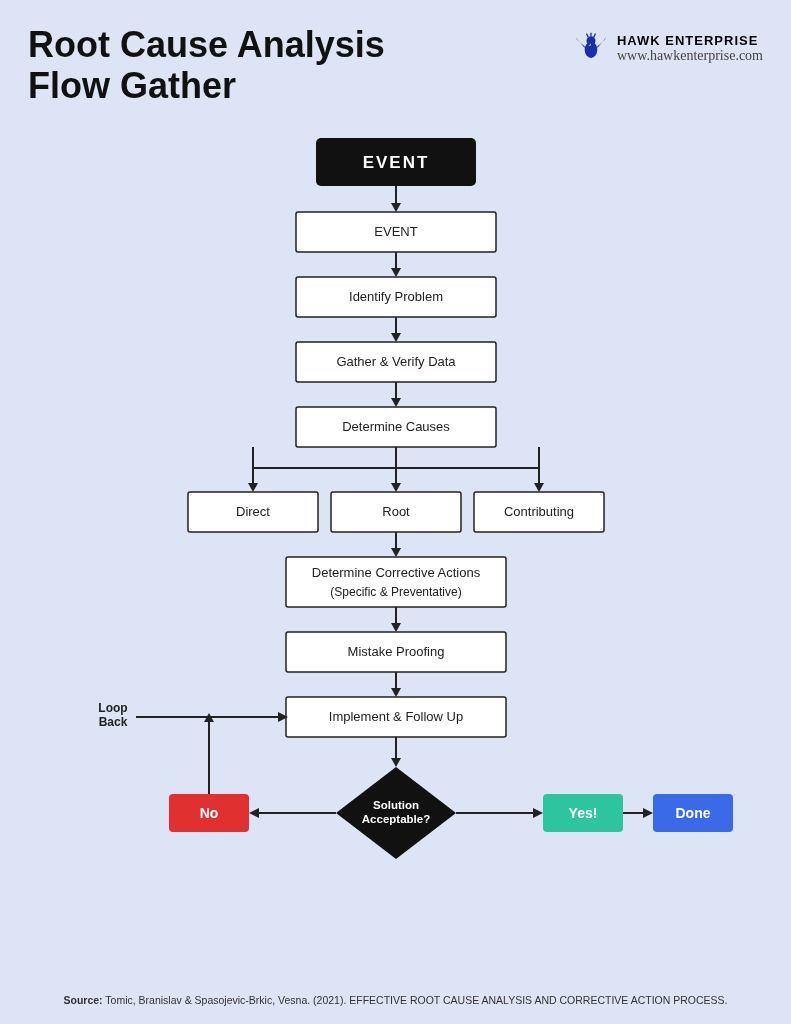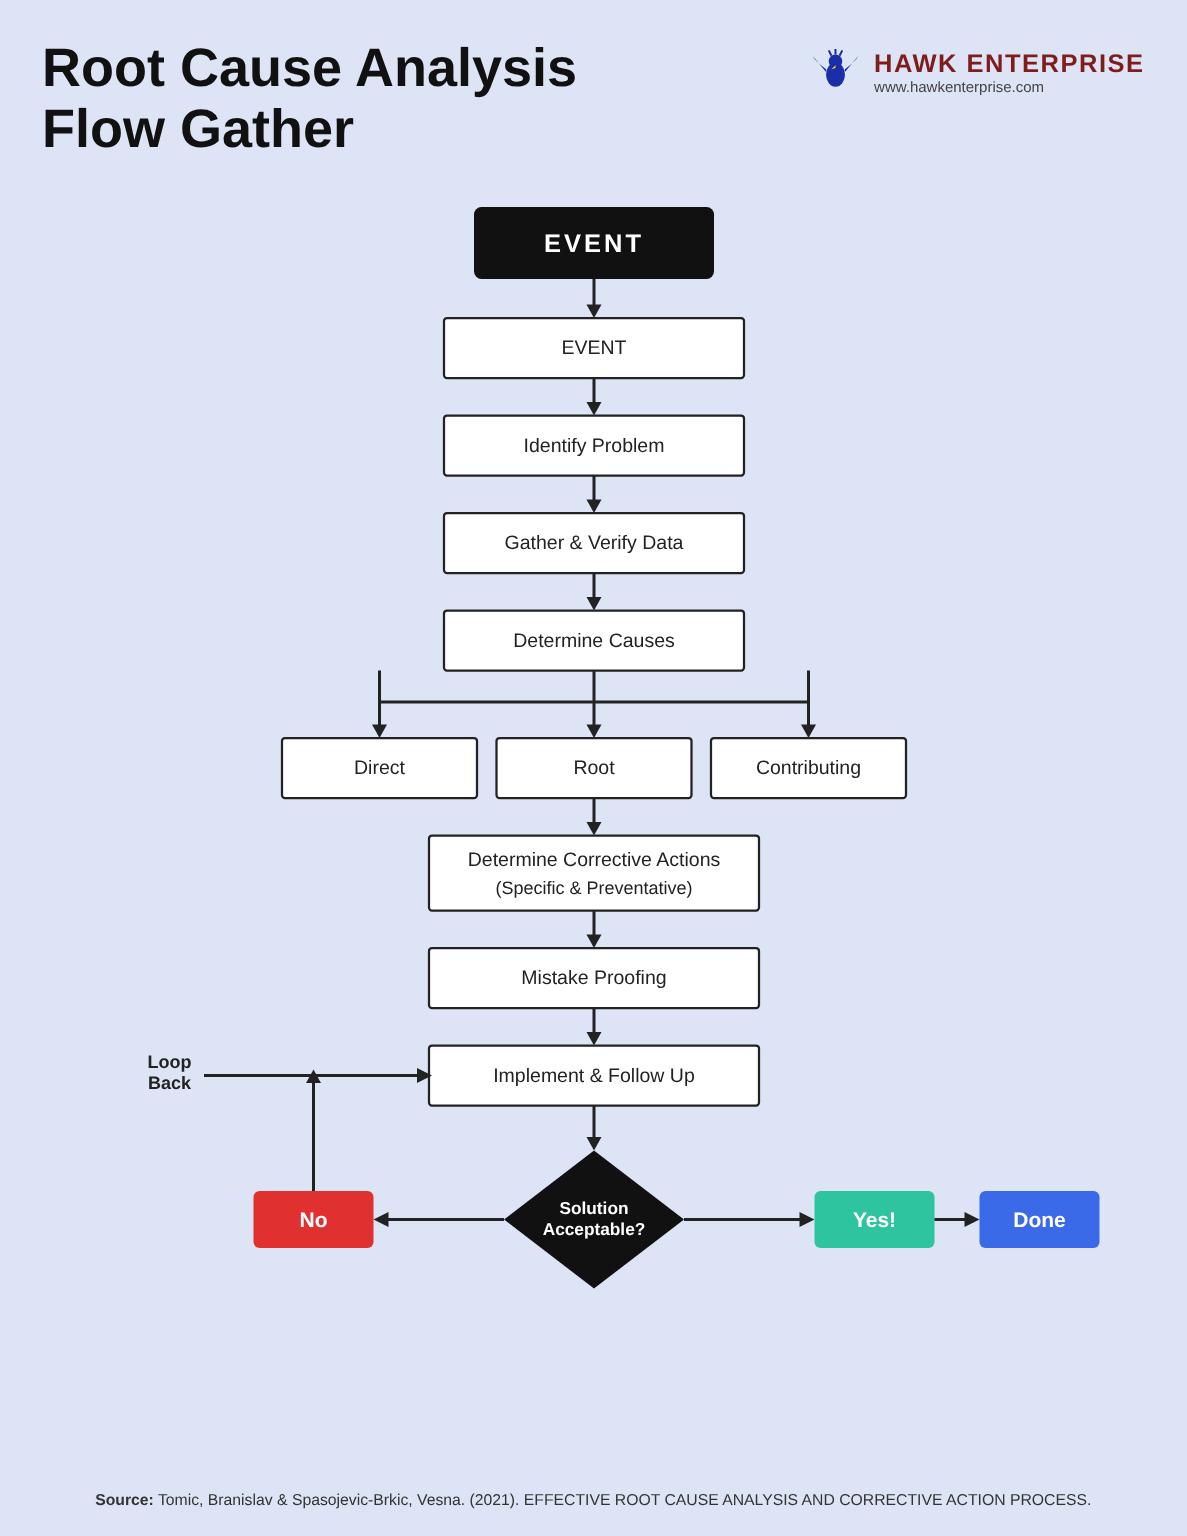--- a/index.html
+++ b/index.html
@@ -44,29 +44,30 @@
     .logo-icon {
       width: 36px;
       height: 36px;
     }
 
     .logo-text {
       text-align: left;
     }
 
     .logo-name {
-      font-size: 17px;
+      font-size: 13px;
       font-weight: 800;
-      color: #7f1d1d;
+      color: #000000;
       letter-spacing: 1px;
     }
 
     .logo-url {
-      font-size: 10px;
+      font-size: 14px;
       color: #444;
+      font-family: Liberation Serif, serif;
     }
 
     
     .source {
       position: absolute;
       bottom: 18px;
       left: 0;
       right: 0;
       text-align: center;
       font-size: 10.5px;

